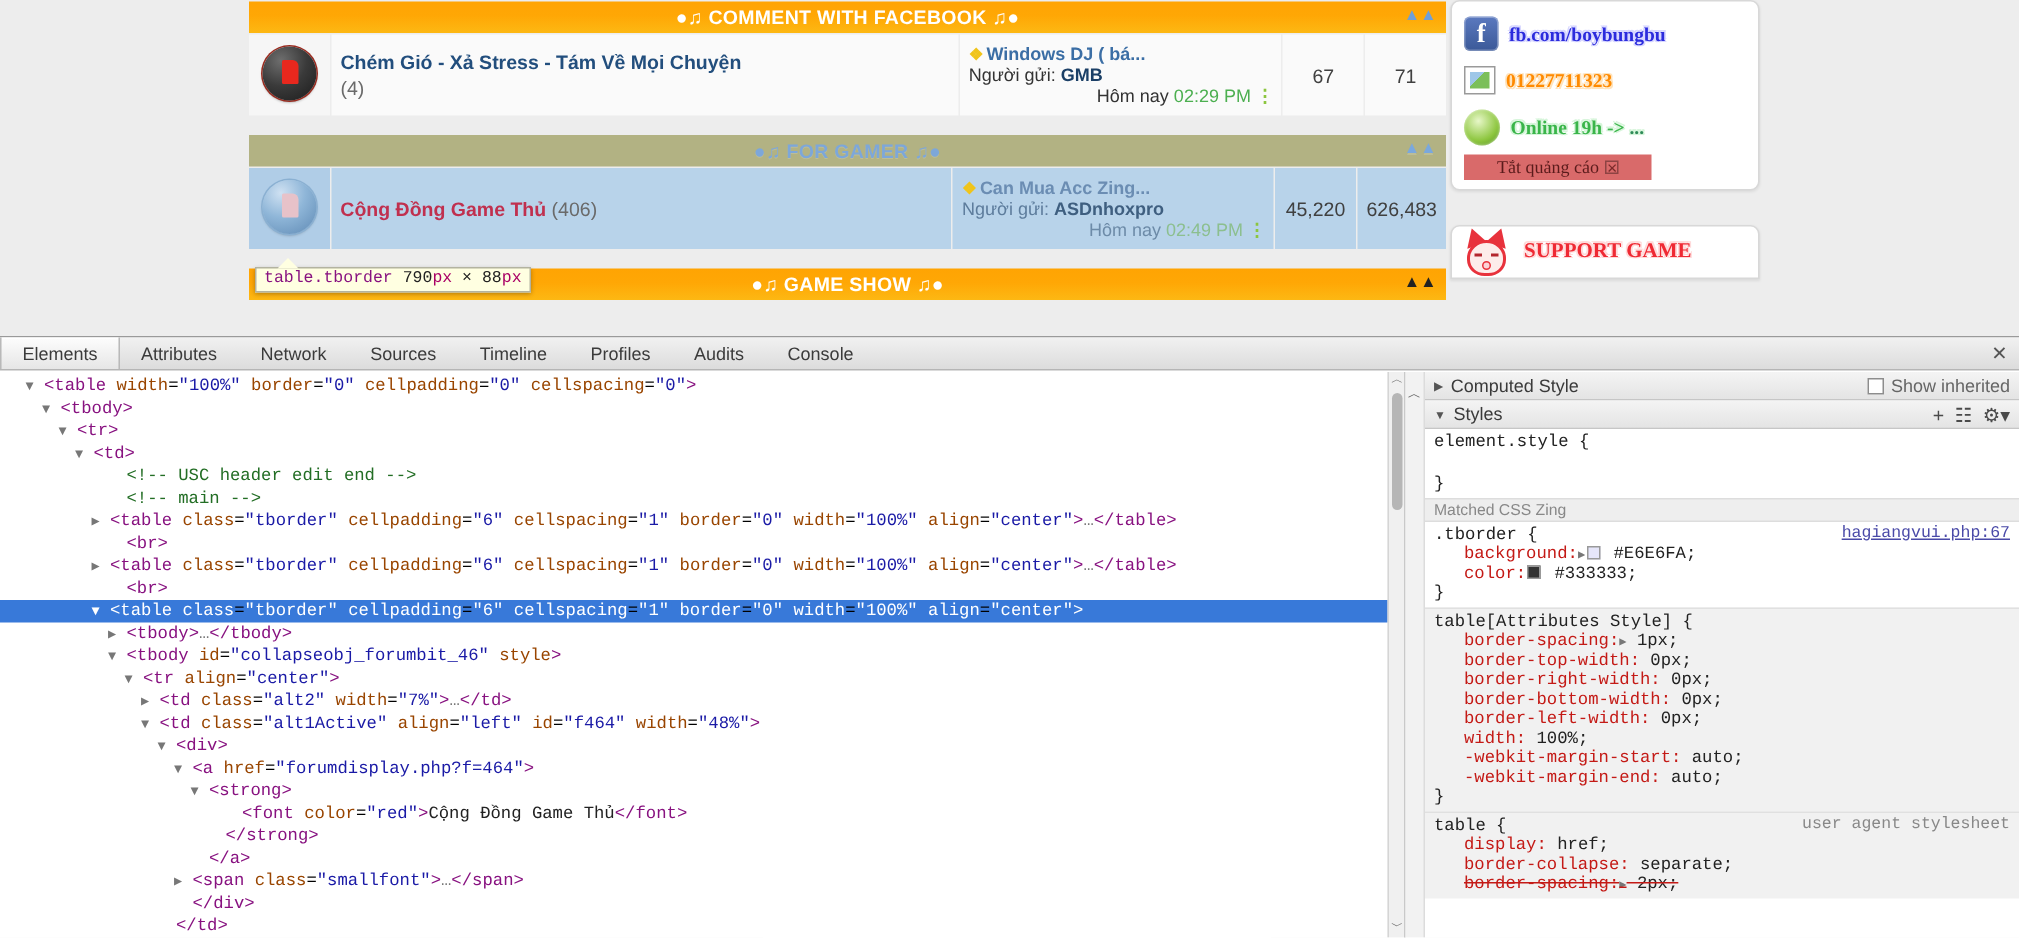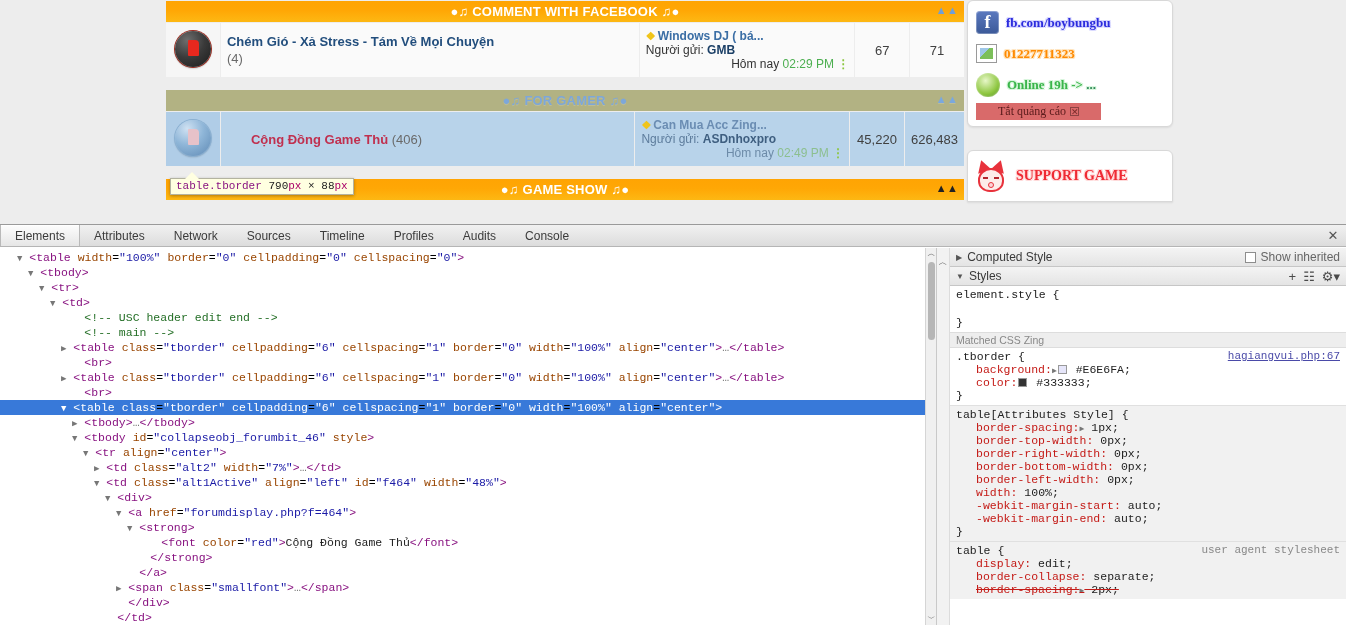--- a/index.html
+++ b/index.html
@@ -63,21 +63,21 @@
   }
   .forum-icon.blue {
     background:radial-gradient(circle at 34% 24%, #cfe1f2 0%, #8fb6d8 45%, #5e89b4 100%);
     box-shadow:0 0 0 1px #8ab0d2, 0 1px 2px rgba(0,0,0,.25);
   }
   .forum-icon.blue .pg { background:#e7c2c9; }
 
   .ftitle {
     font-weight:bold; font-size:13px; color:#224e7d; line-height:17px;
   }
-  .ftitle.red { color:#c0304f;margin-left:24px; }
+  .ftitle.red { color:#c0304f; }
   .fcount { font-weight:normal; color:#6a6a6a; font-size:13px; }
 
   .last-line1 { font-size:12px; color:#3b6ea5; font-weight:bold; white-space:nowrap; }
   .last-line1 .bullet-ico { color:#f0c419; font-size:11px; margin-right:2px; }
   .frow.alt .last-line1 { color:#6b8db3; }
   .last-line2 { font-size:12px; color:#333; }
   .last-line2 b { color:#1b3f66; }
   .frow.alt .last-line2 { color:#5d7c9c; }
   .frow.alt .last-line2 b { color:#3f5f80; }
   .last-line3 { font-size:12px; color:#333; text-align:right; white-space:nowrap; }
@@ -141,21 +141,21 @@
   .close-ad {
     display:inline-block; background:#d96a6a; color:#5a1b1b;
     font-family:"Liberation Serif", serif; font-size:12px;
     padding:1px 22px; margin-top:3px;
   }
   .close-ad .x { display:inline-block; border:1px solid #8d4343; font-size:9px;
     width:9px; height:9px; line-height:8px; text-align:center; margin-left:4px; color:#7a2a2a; }
   .ad-box2 {
     margin-top:23px; background:#fff; border:1px solid #d8d8d8;
     border-radius:6px 6px 0 0; box-shadow:0 1px 2px rgba(0,0,0,.08);
-    height:52px; padding:6px 8px; display:flex; align-items:center; gap:10px;
+    height:36px; padding:6px 8px; display:flex; align-items:center; gap:10px;
   }
   .fox {
     width:30px; height:32px; flex:0 0 30px; position:relative;
   }
   .fox .head { position:absolute; left:2px; top:8px; width:26px; height:24px;
     background:#fdecea; border:2px solid #e8323c; border-radius:50% 50% 45% 45%; }
   .fox .earL { position:absolute; left:0px; top:0px; width:0; height:0;
     border-left:7px solid transparent; border-right:7px solid transparent; border-bottom:12px solid #e8323c; transform:rotate(-18deg); }
   .fox .earR { position:absolute; left:16px; top:0px; width:0; height:0;
     border-left:7px solid transparent; border-right:7px solid transparent; border-bottom:12px solid #e8323c; transform:rotate(18deg); }
@@ -487,18 +487,18 @@
           <span class="sel-txt">element.style {</span>
           <div style="height:15px"></div>
           <span class="sel-txt">}</span>
         </div>
 
         <div class="rule-sub">Matched CSS Zing</div>
 
         <div id="rules-container">
             <div class="rule-block"><a class="src-link">hagiangvui.php:67</a><span class="sel-txt">.tborder {</span><span class="prop">background:<span class="tri">▶</span><span class="swatch" style="background:#E6E6FA"></span><span class="pv"> #E6E6FA;</span></span><span class="prop">color:<span class="swatch" style="background:#333333"></span><span class="pv"> #333333;</span></span><span class="sel-txt">}</span></div>
             <div class="rule-block grey"><span class="sel-txt">table[Attributes Style] {</span><span class="prop">border-spacing:<span class="tri">▶</span><span class="pv"> 1px;</span></span><span class="prop">border-top-width:<span class="pv"> 0px;</span></span><span class="prop">border-right-width:<span class="pv"> 0px;</span></span><span class="prop">border-bottom-width:<span class="pv"> 0px;</span></span><span class="prop">border-left-width:<span class="pv"> 0px;</span></span><span class="prop">width:<span class="pv"> 100%;</span></span><span class="prop">-webkit-margin-start:<span class="pv"> auto;</span></span><span class="prop">-webkit-margin-end:<span class="pv"> auto;</span></span><span class="sel-txt">}</span></div>
-            <div class="rule-block grey"><span class="src-ua">user agent stylesheet</span><span class="sel-txt">table {</span><span class="prop">display:<span class="pv"> edit;</span></span><span class="prop">border-collapse:<span class="pv"> separate;</span></span><span class="prop strike">border-spacing:<span class="tri">▶</span><span class="pv"> 2px;</span></span></div>
+            <div class="rule-block grey"><span class="src-ua">user agent stylesheet</span><span class="sel-txt">table {</span><span class="prop">display:<span class="pv"> href;</span></span><span class="prop">border-collapse:<span class="pv"> separate;</span></span><span class="prop strike">border-spacing:<span class="tri">▶</span><span class="pv"> 2px;</span></span></div>
           </div>
       </div>
     </div>
   </div>
 </div>
 
 </body></html>

